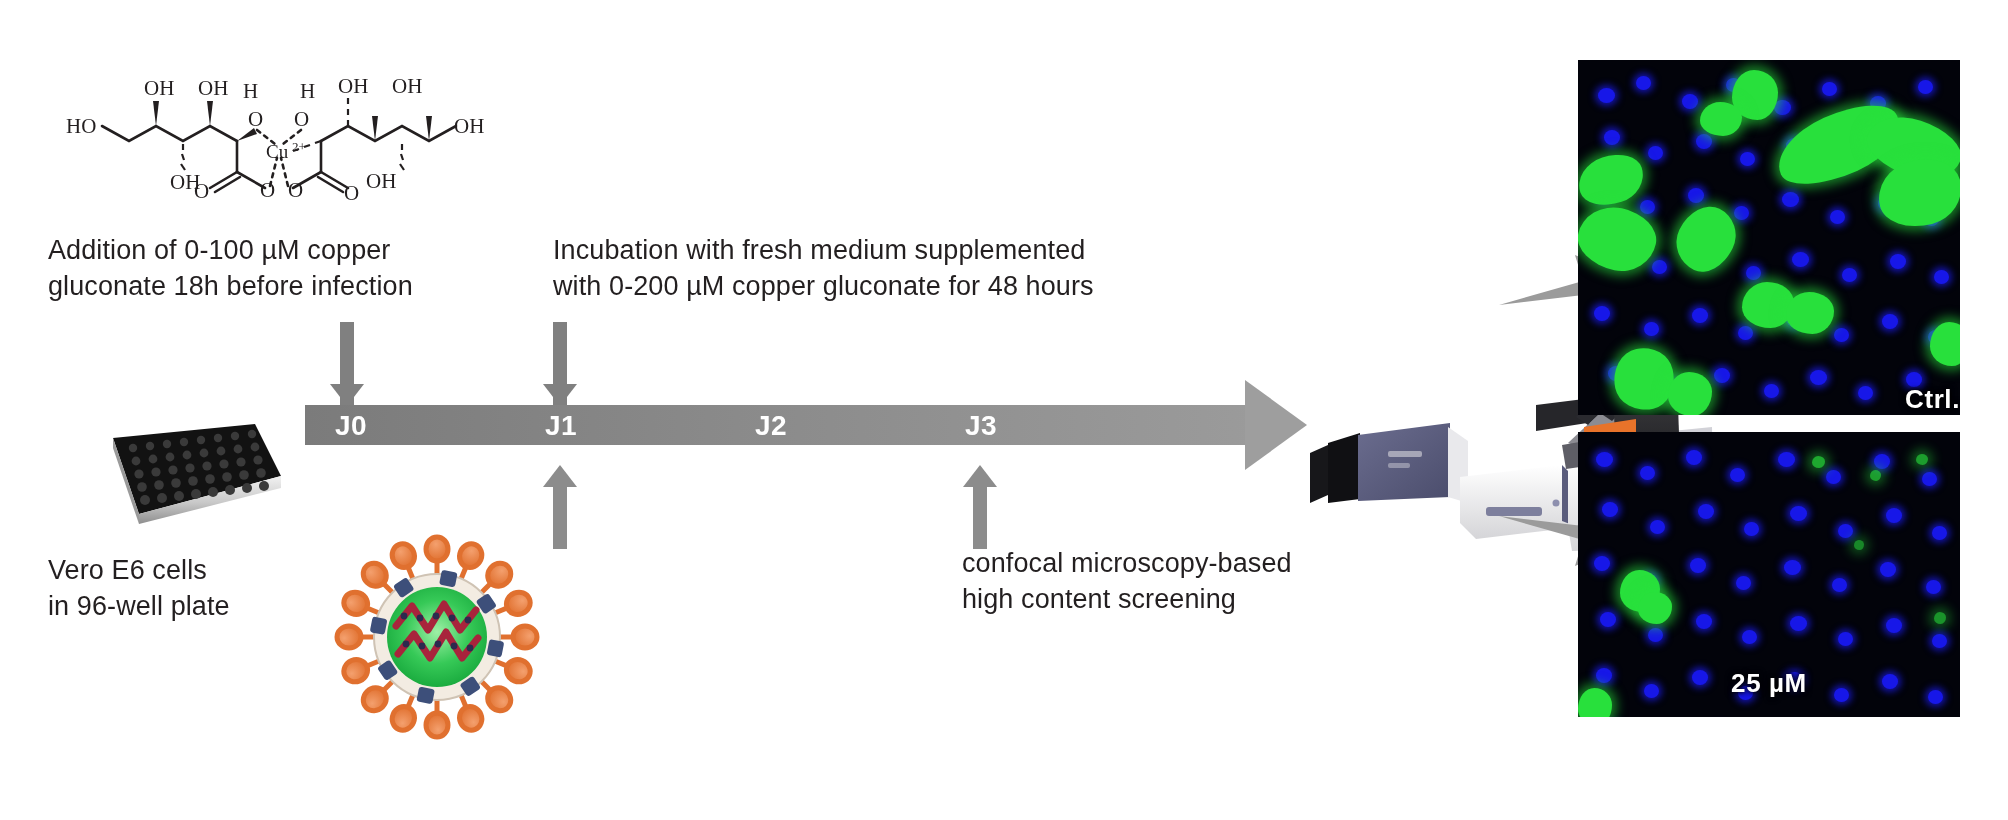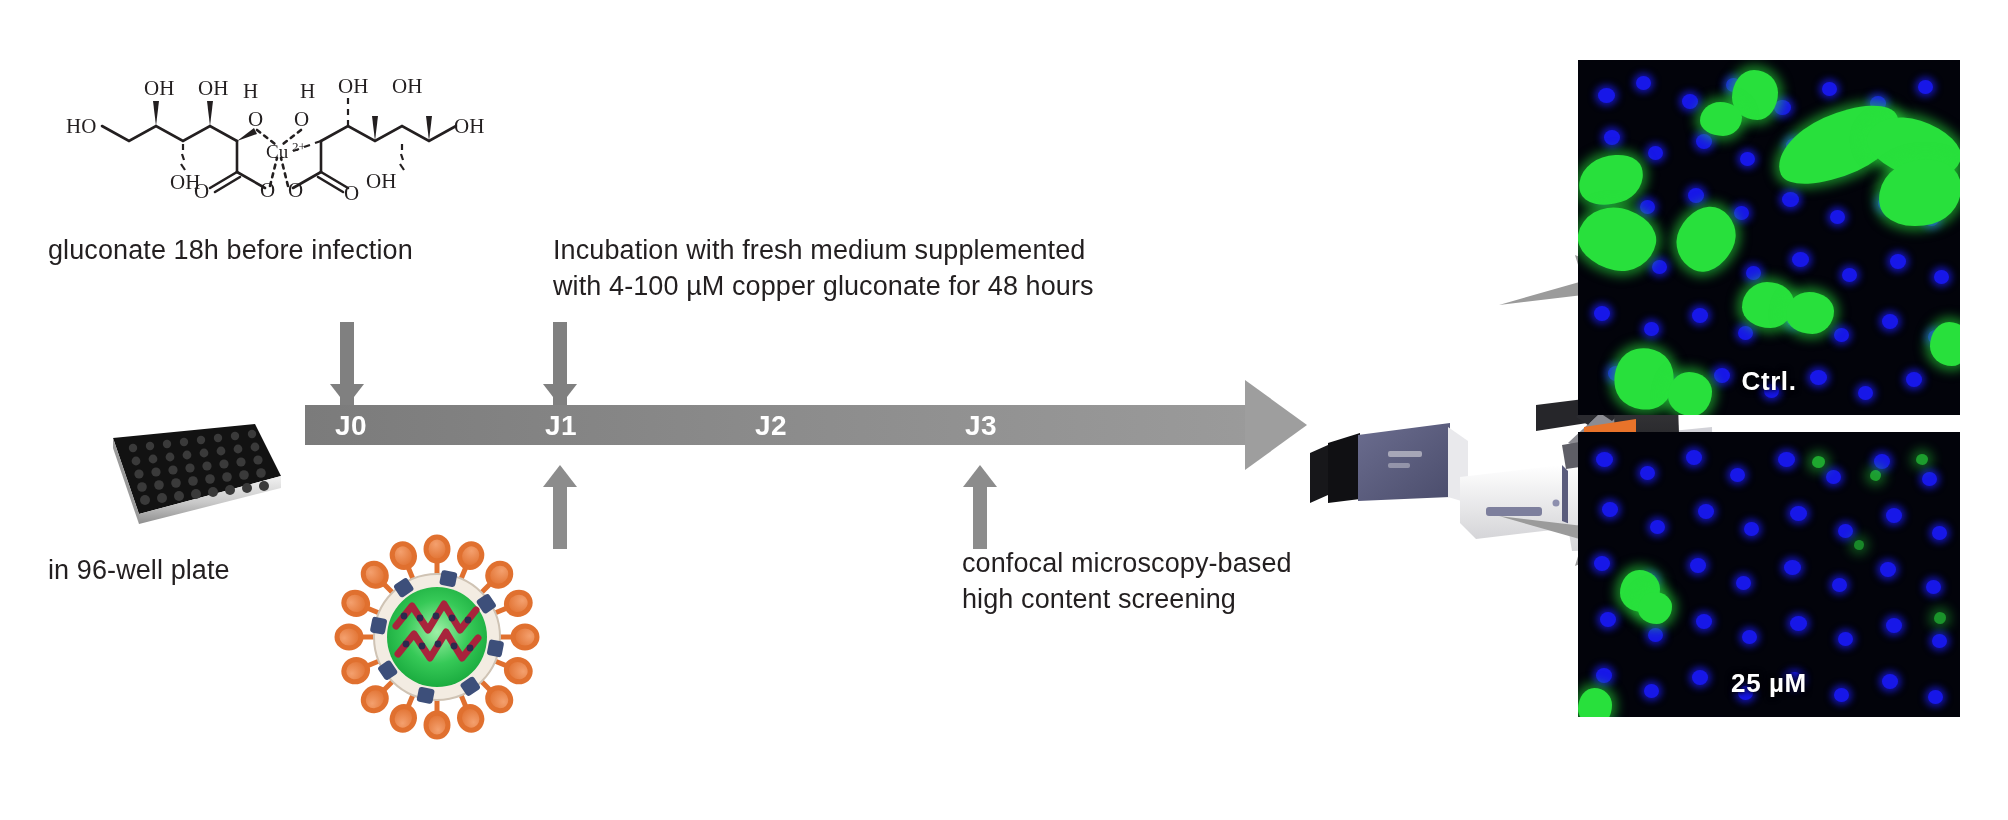--- a/index.html
+++ b/index.html
@@ -123,26 +123,27 @@
       <text x="348" y="35">OH</text>
       <text x="322" y="130">OH</text>
       <text x="410" y="75">OH</text>
       <text x="222" y="100" font-size="19">Cu</text>
       <text x="248" y="93" font-size="13">2+</text>
     </g>
   </svg>
 </div>
 
 <div class="abs caption" style="left:48px;top:232px;width:380px;">
+  <div>Addition of 0-100 µM copper</div>
   <div>gluconate 18h before infection</div>
 </div>
 
 <div class="abs caption" style="left:553px;top:232px;width:640px;">
   <div>Incubation with fresh medium supplemented</div>
-  <div>with 4-100 µM copper gluconate for 48 hours</div>
+  <div>with 0-200 µM copper gluconate for 48 hours</div>
 </div>
 
 <div class="abs dn-arrow" style="left:340px;top:322px;">
   <div class="stem" style="height:62px;"></div>
     <div class="tip"></div>
 </div>
 <div class="abs dn-arrow" style="left:553px;top:322px;">
   <div class="stem" style="height:62px;"></div>
     <div class="tip"></div>
 </div>
@@ -226,20 +227,21 @@
           <circle cx="96" cy="22" r="5"></circle>
           <circle cx="113" cy="20" r="5"></circle>
         <circle cx="130" cy="18" r="5"></circle>
           <circle cx="147" cy="16" r="5"></circle>
       </g>
     </g>
   </svg>
 </div>
 
 <div class="abs caption" style="left:48px;top:552px;width:300px;">
+  <div>Vero E6 cells</div>
   <div>in 96-well plate</div>
 </div>
 
 <div class="abs virion">
   <svg width="215" height="215" viewBox="0 0 215 215">
     <defs>
       <radialGradient id="core" cx="50%" cy="45%" r="58%">
         <stop offset="0%" stop-color="#9ef0a6"></stop>
         <stop offset="55%" stop-color="#36c957"></stop>
         <stop offset="100%" stop-color="#17a83c"></stop>
@@ -519,21 +521,21 @@
   <div class="gfp" style="left:288px;top:60px;width:96px;height:56px;transform:rotate(18deg);"></div>
   <div class="gfp" style="left:300px;top:100px;width:84px;height:66px;transform:rotate(-14deg);"></div>
   <div class="gfp" style="left:0px;top:96px;width:66px;height:48px;transform:rotate(-18deg);"></div>
   <div class="gfp" style="left:0px;top:148px;width:78px;height:62px;transform:rotate(12deg);"></div>
   <div class="gfp" style="left:100px;top:146px;width:56px;height:66px;transform:rotate(26deg);"></div>
   <div class="gfp" style="left:164px;top:222px;width:52px;height:46px;"></div>
   <div class="gfp" style="left:208px;top:232px;width:48px;height:42px;"></div>
   <div class="gfp" style="left:36px;top:288px;width:60px;height:62px;transform:rotate(-12deg);"></div>
   <div class="gfp" style="left:90px;top:312px;width:44px;height:44px;"></div>
   <div class="gfp" style="left:352px;top:262px;width:40px;height:44px;"></div>
-  <div class="lbl" style="bottom:18px;">Ctrl.</div>
+  <div class="lbl" style="bottom:0;text-align:right;">Ctrl.</div>
 </div>
 
 <div class="abs panel" style="left:1578px;top:432px;width:382px;height:285px;">
   <div class="nuc" style="left:18px;top:20px;width:17px;height:15px;"></div>
   <div class="nuc" style="left:62px;top:34px;width:15px;height:14px;"></div>
   <div class="nuc" style="left:108px;top:18px;width:16px;height:15px;"></div>
   <div class="nuc" style="left:152px;top:36px;width:15px;height:14px;"></div>
   <div class="nuc" style="left:200px;top:20px;width:17px;height:15px;"></div>
   <div class="nuc" style="left:248px;top:38px;width:15px;height:14px;"></div>
   <div class="nuc" style="left:296px;top:22px;width:16px;height:15px;"></div>

